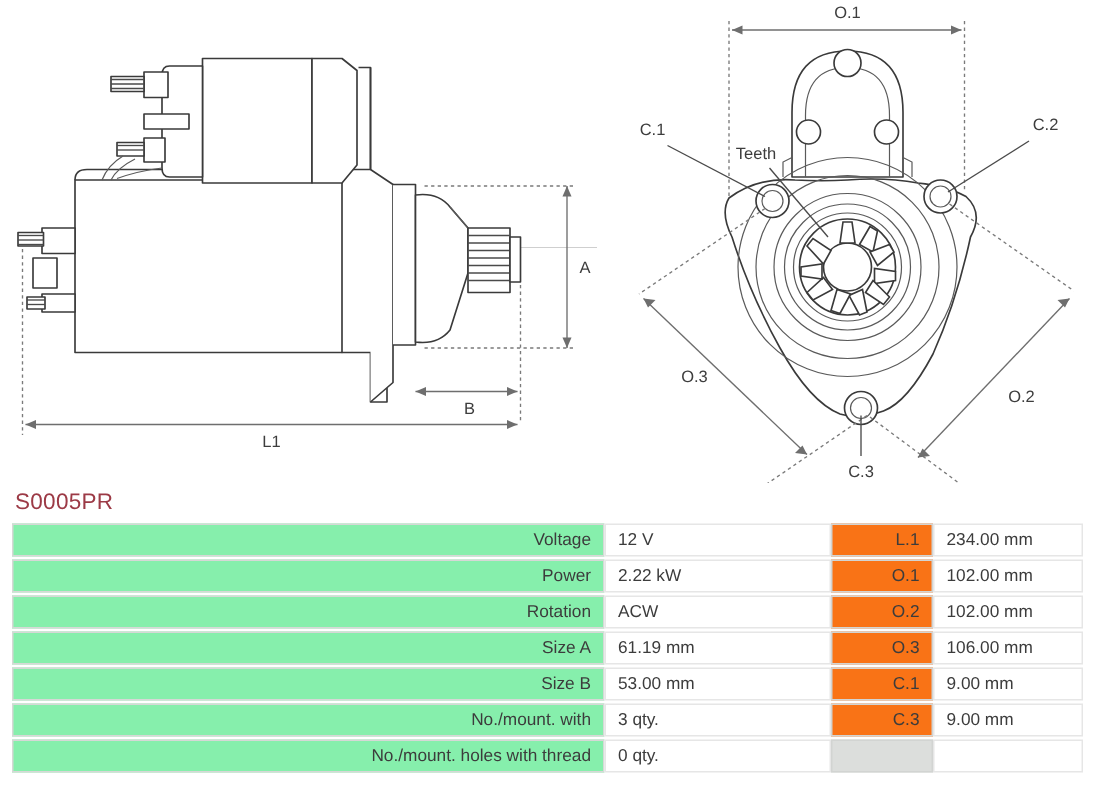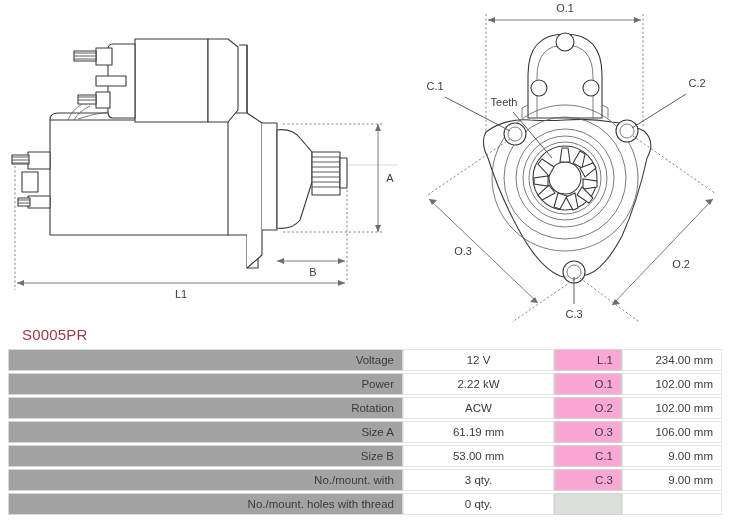--- a/index.html
+++ b/index.html
@@ -43,21 +43,20 @@
   }
 
   
   #part-title {
     position: absolute;
     left: 10px;
     top: 326px;
     font-size: 15px;
     letter-spacing: 0.2px;
     font-weight: 400;
-    margin-left: 12px;
   }
 
   
   #spec-table {
     position: absolute;
     left: 8px;
     top: 347px;
     width: 714px;
     border-collapse: separate;
     border-spacing: 0 2px;
@@ -66,39 +65,38 @@
   #spec-table td {
     height: 20px;
     padding: 0 8px;
     vertical-align: middle;
     border: 1px solid #e6e6e6;
     white-space: nowrap;
   }
   .c-label {
     width: 377px;
     text-align: right;
-    background: #a3a3a3;
+    background: #86efac;
     border-color: #d6d8d6 !important;
     color: #3c3c3c;
   }
   .c-value {
     width: 133px;
-    text-align: center;
+    text-align: left;
     background: #ffffff;
     color: #3c3c3c;
   }
   .c-code {
     width: 50px;
     text-align: right;
-    background: #f9a8d4;
+    background: #f97316;
     border-color: #d2d4d2 !important;
     color: #3c3c3c;
   }
   .c-dim {
-    text-align: right;
     background: #ffffff;
     color: #3c3c3c;
   }
   .c-code.empty, .c-dim.empty { background: #dcdedc; }
   .c-dim.empty { background: #ffffff; }
 </style>
 </head>
 <body>
 
 <div id="drawings">

